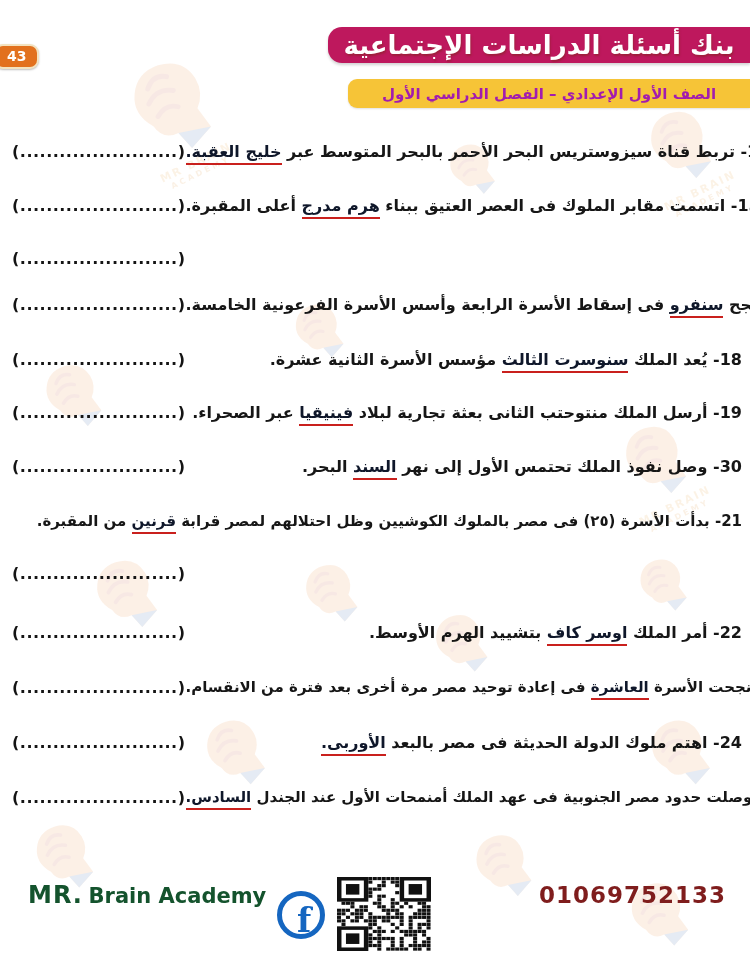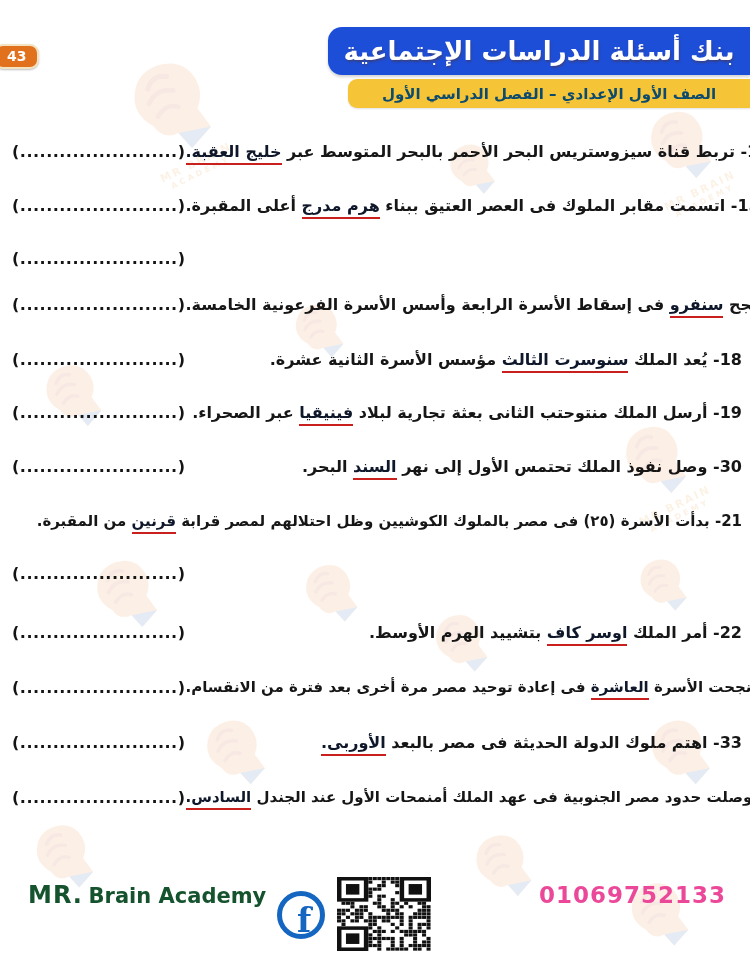--- a/index.html
+++ b/index.html
@@ -12,32 +12,32 @@
   .wm svg{display:block;margin:0 auto;}
   .wm-tx{font-weight:bold;color:#E59B35;font-size:11px;letter-spacing:2px;line-height:1.2;}
   .wm-tx .l2{font-size:8px;letter-spacing:3px;display:block;color:#D98A2B;}
   
   .page-badge{
     position:absolute;left:-6px;top:44px;background:#E2711E;color:#fff;
     font-weight:bold;font-size:14px;padding:2px 11px 3px;border:2px solid #F3E3C0;
     border-radius:9px;box-shadow:0 1px 2px rgba(0,0,0,.25);
   }
   .banner{
-    position:absolute;right:0;top:27px;width:422px;height:48px;background:#1d4ed8;
+    position:absolute;right:0;top:27px;width:422px;height:36px;background:#be185d;
     border-radius:14px 0 0 14px;display:flex;align-items:center;justify-content:center;
     box-shadow:0 2px 3px rgba(0,0,0,.18);
   }
   .banner h1{margin:0;color:#fff;font-size:26px;font-weight:bold;direction:rtl;
     text-shadow:1px 2px 2px rgba(100,45,0,.35);}
   .subbanner{
     position:absolute;right:0;top:79px;width:402px;height:29px;background:#F6C437;
     border-radius:9px 0 0 9px;display:flex;align-items:center;justify-content:center;
     box-shadow:0 1px 2px rgba(0,0,0,.12);
   }
-  .subbanner .sub{color:#0c4a6e;font-size:15px;font-weight:bold;direction:rtl;}
+  .subbanner .sub{color:#a21caf;font-size:15px;font-weight:bold;direction:rtl;}
   
   .qrow{position:absolute;left:12px;right:8px;height:36px;display:flex;
     align-items:center;justify-content:space-between;}
   .qrow.full{justify-content:flex-end;}
   .qrow.ansonly{justify-content:flex-start;}
   .answer{direction:ltr;font-weight:bold;font-size:16px;color:#141414;letter-spacing:.5px;flex:0 0 auto;}
   .qtext{direction:rtl;margin:0;font-size:16px;font-weight:bold;color:#161616;white-space:nowrap;}
   .qtext.long{font-size:15px;}
   .kw{color:#0f172a;border-bottom:2.5px solid #C9201D;padding-bottom:2px;}
   
@@ -45,21 +45,21 @@
   .brand .mr{font-size:24px;letter-spacing:1px;}
   .brand .rest{font-size:21px;}
   .fb{position:absolute;left:277px;top:891px;width:48px;height:48px;border-radius:50%;
     border:5px solid #1566C0;background:#fff;box-sizing:border-box;display:flex;
     align-items:flex-end;justify-content:center;overflow:hidden;}
   .fb .f{color:#1566C0;font-weight:bold;font-size:33px;line-height:.82;margin-left:6px;
     font-family:"DejaVu Serif",serif;}
   .qr{position:absolute;left:337px;top:877px;width:94px;height:74px;}
   .qr svg{width:100%;height:100%;fill:#111;}
   .phone{position:absolute;right:24px;top:882px;font-size:23px;font-weight:bold;
-    letter-spacing:1px;color:#ec4899;direction:ltr;}
+    letter-spacing:1px;color:#7f1d1d;direction:ltr;}
 </style>
 </head>
 <body>
 
 <svg width="0" height="0" style="position:absolute" aria-hidden="true">
   <symbol id="wm-icon" viewBox="0 0 64 76">
     <path d="M16 44 Q6 30 14 17 Q22 4 38 6 Q56 9 58 26 Q59 38 50 46 L53 62 L34 70 L30 56 Q18 56 16 44 Z" fill="#E8883A"></path>
     <path d="M24 18 q8 -8 16 -2 m-20 12 q10 -8 20 -1 m-18 12 q9 -6 16 0" stroke="#C24A2E" stroke-width="3.5" fill="none" stroke-linecap="round"></path>
     <path d="M30 56 l23 6 -19 8 z" fill="#2F5FA8"></path>
   </symbol>
@@ -188,21 +188,21 @@
 <div class="qrow" style="top:614px">
   <span class="answer" dir="ltr">(........................)</span>
   <p class="qtext"><span>22- أمر الملك </span><span class="kw">اوسر كاف</span><span> بتشييد الهرم الأوسط.</span></p>
 </div>
 <div class="qrow" style="top:669px">
   <span class="answer" dir="ltr">(........................)</span>
   <p class="qtext long"><span>23- نجحت الأسرة </span><span class="kw">العاشرة</span><span> فى إعادة توحيد مصر مرة أخرى بعد فترة من الانقسام.</span></p>
 </div>
 <div class="qrow" style="top:724px">
   <span class="answer" dir="ltr">(........................)</span>
-  <p class="qtext"><span>33- اهتم ملوك الدولة الحديثة فى مصر بالبعد </span><span class="kw">الأوربى.</span><span></span></p>
+  <p class="qtext"><span>24- اهتم ملوك الدولة الحديثة فى مصر بالبعد </span><span class="kw">الأوربى.</span><span></span></p>
 </div>
 <div class="qrow" style="top:779px">
   <span class="answer" dir="ltr">(........................)</span>
   <p class="qtext long"><span>25- وصلت حدود مصر الجنوبية فى عهد الملك أمنمحات الأول عند الجندل </span><span class="kw">السادس.</span><span></span></p>
 </div>
 
 <div class="brand">
   <span class="mr">MR.</span>
   <span class="rest">Brain Academy</span>
 </div>

